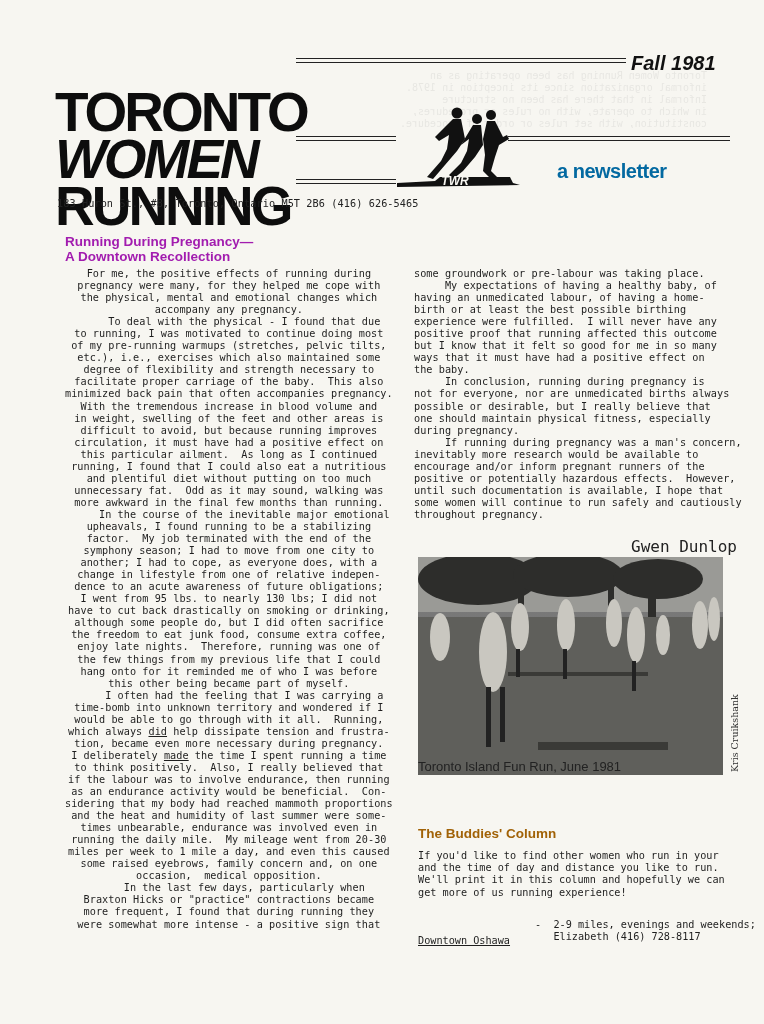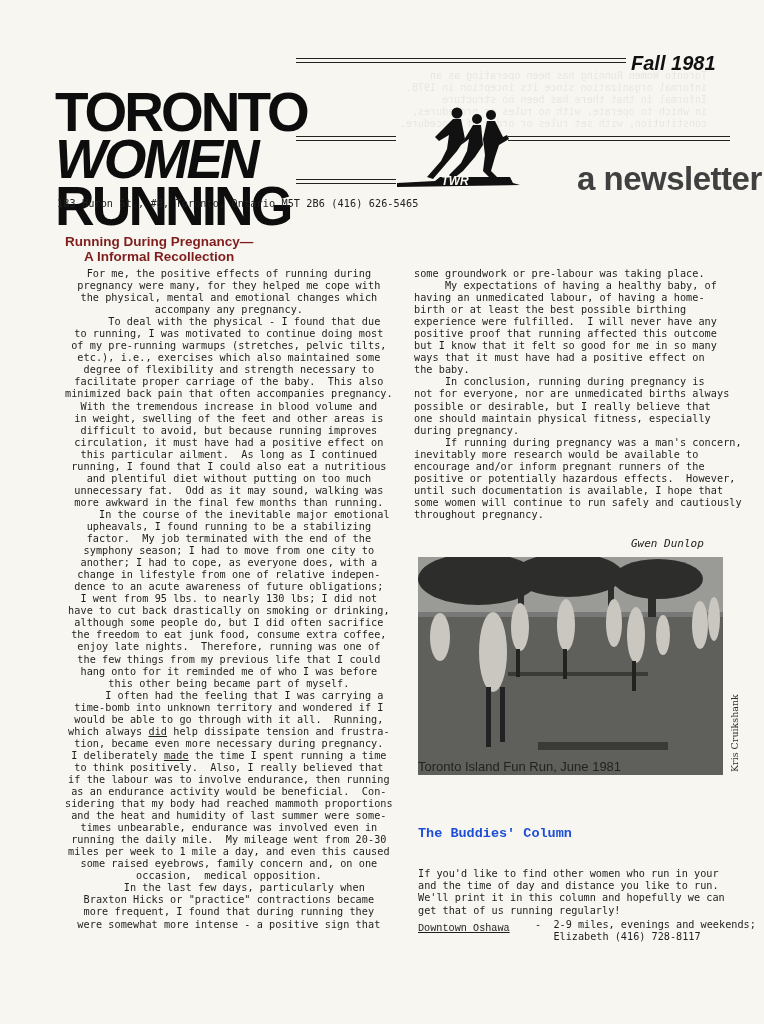--- a/index.html
+++ b/index.html
@@ -26,44 +26,44 @@
     border-top: 1.6px solid #222; border-bottom: 1.6px solid #222;
   }
   .fall {
     position: absolute; left: 631px; top: 52px;
     font-family: "Liberation Sans", sans-serif; font-weight: 700;
     font-size: 20px; color: #111; font-style: italic;
   }
   .newsletter {
     position: absolute; left: 557px; top: 160px;
     font-family: "Liberation Sans", sans-serif; font-weight: 700;
-    font-size: 33px; color: #404040; letter-spacing: -0.5px; margin-left: 20px;
+    font-size: 20px; color: #0369a1; letter-spacing: -0.5px;
   }
   .address {
     position: absolute; left: 57px; top: 198px;
     font-size: 10.2px; color: #222; letter-spacing: 0.1px;
   }
   .logo { position: absolute; left: 395px; top: 105px; width: 125px; height: 90px; }
 
   
   .headline {
     position: absolute; left: 65px; top: 234px;
     font-family: "Liberation Sans", sans-serif; font-weight: 700;
-    font-size: 13.5px; line-height: 15px; color: #7f1d1d; text-align: center;
+    font-size: 13.5px; line-height: 15px; color: #a21caf;
   }
   .col {
     position: absolute; font-size: 10.2px; line-height: 12.05px;
     color: #1e1e1e; white-space: pre; letter-spacing: 0.05px;
   }
   .col-left { left: 65px; top: 268px; text-align: center; }
   .col-right { left: 414px; top: 268px; }
   .col u { text-decoration: underline; }
   .signature {
     position: absolute; left: 631px; top: 537px;
-    font-size: 11px; color: #222; font-style: italic;
+    font-size: 16px; color: #222;
   }
 
   
   .photo {
     position: absolute; left: 418px; top: 557px; width: 305px; height: 218px;
     background: linear-gradient(180deg, #8a8a86 0%, #777 28%, #5b5b58 45%, #6e6d68 60%, #595955 80%, #4a4a47 100%);
     overflow: hidden;
   }
   .photo svg { position: absolute; inset: 0; width: 100%; height: 100%; }
   .photo-credit {
@@ -72,32 +72,32 @@
     white-space: nowrap; font-family: "DejaVu Serif", serif;
   }
   .photo-caption {
     position: absolute; left: 418px; top: 759px;
     font-family: Liberation Sans, sans-serif; font-size: 13px; color: #222;
   }
 
   
   .buddies-title {
     position: absolute; left: 418px; top: 826px;
-    font-family: Liberation Mono, monospace; font-weight: 700;
-    font-size: 13.5px; color: #1d4ed8;
+    font-family: Liberation Sans, sans-serif; font-weight: 700;
+    font-size: 13.5px; color: #a16207;
   }
   .buddies-body {
-    position: absolute; left: 418px; top: 868px;
+    position: absolute; left: 418px; top: 850px;
     font-size: 10.2px; line-height: 12.2px; white-space: pre; color: #1e1e1e;
   }
   .buddy-entry {
     position: absolute; left: 418px; top: 919px;
     font-size: 10.2px; line-height: 12.2px; color: #1e1e1e;
   }
-  .buddy-place { position: absolute; left: 0; top: 4px; text-decoration: underline; white-space: nowrap; font-family: Liberation Mono, monospace; }
+  .buddy-place { position: absolute; left: 0; top: 16px; text-decoration: underline; white-space: nowrap; }
   .buddy-details { position: absolute; left: 117px; top: 0; white-space: pre; }
 
   
   .ghost {
     position: absolute; font-size: 10px; color: rgba(120,120,120,0.12);
     white-space: pre; line-height: 12px; transform: scaleX(-1);
   }
 </style>
 </head>
 <body>
@@ -138,21 +138,21 @@
 
       <path d="M2 78 L40 76 L45 72 L115 72 L118 78 L125 80 L2 82 Z"></path>
     </g>
     <text x="60" y="80" font-family="Liberation Sans, sans-serif" font-weight="900" font-style="italic" font-size="12" fill="#f7f6f1" text-anchor="middle">TWR</text>
   </svg>
 
   <div class="address">183 Huron St., #8, Toronto, Ontario M5T 2B6 (416) 626-5465</div>
 
   <div class="headline">
     <div>Running During Pregnancy—</div>
-    <div>A Informal Recollection</div>
+    <div>A Downtown Recollection</div>
   </div>
 
   <div class="col col-left" id="col-left"><div>For me, the positive effects of running during</div><div>pregnancy were many, for they helped me cope with</div><div>the physical, mental and emotional changes which</div><div>accompany any pregnancy.</div><div>     To deal with the physical - I found that due</div><div>to running, I was motivated to continue doing most</div><div>of my pre-running warmups (stretches, pelvic tilts,</div><div>etc.), i.e., exercises which also maintained some</div><div>degree of flexibility and strength necessary to</div><div>facilitate proper carriage of the baby.  This also</div><div>minimized back pain that often accompanies pregnancy.</div><div>With the tremendous increase in blood volume and</div><div>in weight, swelling of the feet and other areas is</div><div>difficult to avoid, but because running improves</div><div>circulation, it must have had a positive effect on</div><div>this particular ailment.  As long as I continued</div><div>running, I found that I could also eat a nutritious</div><div>and plentiful diet without putting on too much</div><div>unnecessary fat.  Odd as it may sound, walking was</div><div>more awkward in the final few months than running.</div><div>     In the course of the inevitable major emotional</div><div>upheavals, I found running to be a stabilizing</div><div>factor.  My job terminated with the end of the</div><div>symphony season; I had to move from one city to</div><div>another; I had to cope, as everyone does, with a</div><div>change in lifestyle from one of relative indepen-</div><div>dence to an acute awareness of future obligations;</div><div>I went from 95 lbs. to nearly 130 lbs; I did not</div><div>have to cut back drastically on smoking or drinking,</div><div>although some people do, but I did often sacrifice</div><div>the freedom to eat junk food, consume extra coffee,</div><div>enjoy late nights.  Therefore, running was one of</div><div>the few things from my previous life that I could</div><div>hang onto for it reminded me of who I was before</div><div>this other being became part of myself.</div><div>     I often had the feeling that I was carrying a</div><div>time-bomb into unknown territory and wondered if I</div><div>would be able to go through with it all.  Running,</div><div>which always <u>did</u> help dissipate tension and frustra-</div><div>tion, became even more necessary during pregnancy.</div><div>I deliberately <u>made</u> the time I spent running a time</div><div>to think positively.  Also, I really believed that</div><div>if the labour was to involve endurance, then running</div><div>as an endurance activity would be beneficial.  Con-</div><div>sidering that my body had reached mammoth proportions</div><div>and the heat and humidity of last summer were some-</div><div>times unbearable, endurance was involved even in</div><div>running the daily mile.  My mileage went from 20-30</div><div>miles per week to 1 mile a day, and even this caused</div><div>some raised eyebrows, family concern and, on one</div><div>occasion,  medical opposition.</div><div>     In the last few days, particularly when</div><div>Braxton Hicks or "practice" contractions became</div><div>more frequent, I found that during running they</div><div>were somewhat more intense - a positive sign that</div></div>
   <div class="col col-right" id="col-right"><div>some groundwork or pre-labour was taking place.</div><div>     My expectations of having a healthy baby, of</div><div>having an unmedicated labour, of having a home-</div><div>birth or at least the best possible birthing</div><div>experience were fulfilled.  I will never have any</div><div>positive proof that running affected this outcome</div><div>but I know that it felt so good for me in so many</div><div>ways that it must have had a positive effect on</div><div>the baby.</div><div>     In conclusion, running during pregnancy is</div><div>not for everyone, nor are unmedicated births always</div><div>possible or desirable, but I really believe that</div><div>one should maintain physical fitness, especially</div><div>during pregnancy.</div><div>     If running during pregnancy was a man's concern,</div><div>inevitably more research would be available to</div><div>encourage and/or inform pregnant runners of the</div><div>positive or potentially hazardous effects.  However,</div><div>until such documentation is available, I hope that</div><div>some women will continue to run safely and cautiously</div><div>throughout pregnancy.</div></div>
   <div class="signature">Gwen Dunlop</div>
 
   <div class="photo">
     <svg viewBox="0 0 305 218" preserveAspectRatio="none">
       <rect x="0" y="0" width="305" height="55" fill="#9a9a96"></rect>
       <g fill="#2d2d2b">
@@ -185,19 +185,19 @@
         <rect x="98" y="92" width="4" height="28"></rect>
         <rect x="145" y="92" width="4" height="30"></rect>
         <rect x="214" y="104" width="4" height="30"></rect>
       </g>
     </svg>
   </div>
   <div class="photo-credit">Kris Cruikshank</div>
   <div class="photo-caption">Toronto Island Fun Run, June 1981</div>
 
   <div class="buddies-title">The Buddies' Column</div>
-  <div class="buddies-body" id="buddies-body"><div>If you'd like to find other women who run in your</div><div>and the time of day and distance you like to run.</div><div>We'll print it in this column and hopefully we can</div><div>get that of us running regularly!</div></div>
+  <div class="buddies-body" id="buddies-body"><div>If you'd like to find other women who run in your</div><div>and the time of day and distance you like to run.</div><div>We'll print it in this column and hopefully we can</div><div>get more of us running experience!</div></div>
   <div class="buddy-entry">
     <span class="buddy-place">Downtown Oshawa</span>
     <div class="buddy-details"><span>-  2-9 miles, evenings and weekends;</span>
 <span>   Elizabeth (416) 728-8117</span></div>
   </div>
 </div>
 
 </body></html>

